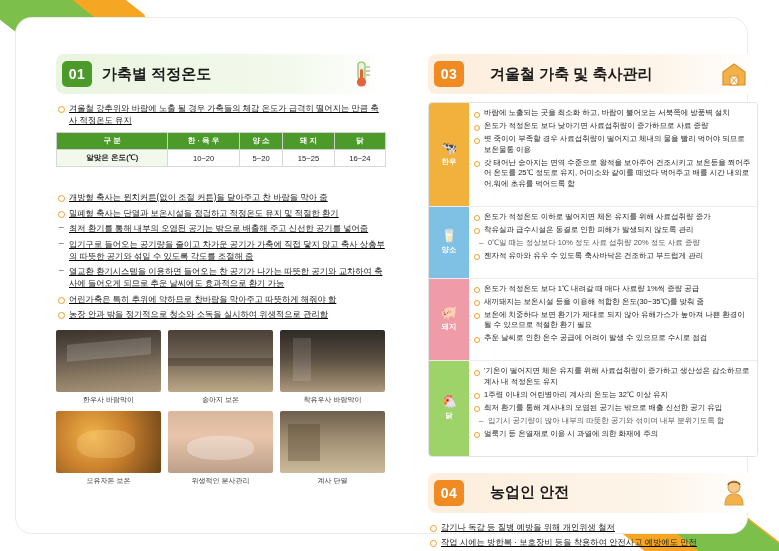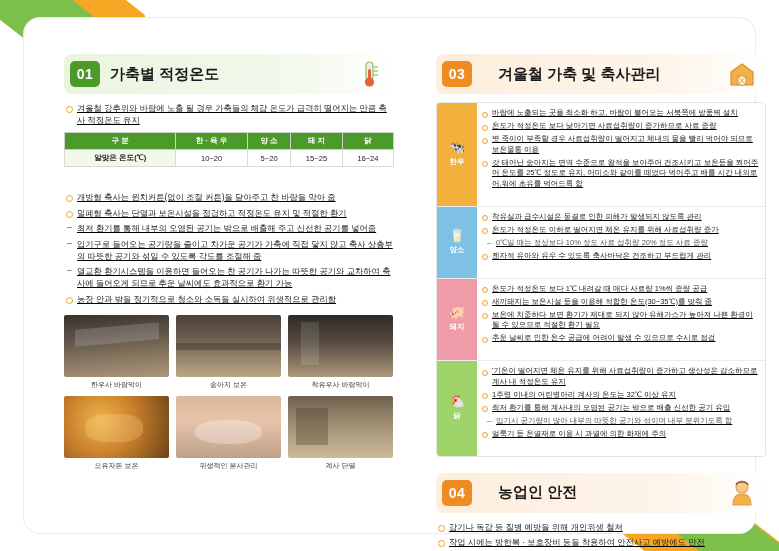--- a/index.html
+++ b/index.html
@@ -34,21 +34,21 @@
     width:230px; height:90px; background:#f5a623; transform:rotate(38deg);
     border-radius:4px;
   }
   .rib-br:after {
     content:""; position:absolute; right:-70px; bottom:-20px;
     width:230px; height:55px; background:#7cc04b; transform:rotate(38deg);
     border-radius:4px;
   }
   .card {
     position:absolute;
-    left:24px; top:18px;
+    left:16px; top:18px;
     width:731px; height:515px;
     background:#ffffff;
     border-radius:16px;
     box-shadow:0 0 0 1px #ececec;
   }
   .col-left { position:absolute; left:40px; top:36px; width:330px; }
   .col-right { position:absolute; left:412px; top:36px; width:330px; }
 
   
   .sec-head {
@@ -151,21 +151,21 @@
     width:40px; flex:0 0 40px;
     display:flex; flex-direction:column; align-items:center; justify-content:center;
     font-size:7.4px; color:#fff; font-weight:bold; text-align:center;
     padding:6px 2px;
   }
   .slabel .sic { font-size:13px; margin-bottom:3px; line-height:1; }
   .s-han { background:#f2b13c; }
   .s-sogi { background:#7ec1e4; }
   .s-dwaeji { background:#f09ba8; }
   .s-dak { background:#9ed36a; }
-  .sbody { flex:1; padding:5px 6px 14px 4px; background:#fff;text-decoration:underline; }
+  .sbody { flex:1; padding:5px 6px 14px 4px; background:#fff; }
   .sbody ul { list-style:none; margin:0; padding:0; }
   .sbody li {
     position:relative; padding-left:11px;
     font-size:7.5px; line-height:1.4; color:#222; margin-bottom:2.5px;
   }
   .sbody li:before {
     content:""; position:absolute; left:1px; top:3.5px;
     width:4px; height:4px; border-radius:50%;
     background:#fff; border:1.4px solid #f0a02a;
   }
@@ -226,20 +226,21 @@
 
       <div class="sec-gap"></div>
 
 
       <ul class="bl">
         <li>개방형 축사는 윈치커튼(없이 조절 커튼)을 닫아주고 찬 바람을 막아 줌</li>
         <li>밀폐형 축사는 단열과 보온시설을 점검하고 적정온도 유지 및 적절한 환기</li>
         <li class="dash">최저 환기를 통해 내부의 오염된 공기는 밖으로 배출해 주고 신선한 공기를 넣어줌</li>
         <li class="dash">입기구로 들어오는 공기량을 줄이고 차가운 공기가 가축에 직접 닿지 않고 축사 상층부의 따뜻한 공기와 섞일 수 있도록 각도를 조절해 줌</li>
         <li class="dash">열교환 환기시스템을 이용하면 들어오는 찬 공기가 나가는 따뜻한 공기와 교차하여 축사에 들어오게 되므로 추운 날씨에도 효과적으로 환기 가능</li>
+        <li>어린가축은 특히 추위에 약하므로 찬바람을 막아주고 따뜻하게 해줘야 함</li>
         <li>농장 안과 밖을 정기적으로 청소와 소독을 실시하여 위생적으로 관리함</li>
       </ul>
 
       <div class="photos">
         <div class="prow">
           <div class="pcell">
             <div class="pimg ph1"></div>
             <div class="pcap">한우사 바람막이</div>
           </div>
           <div class="pcell">
@@ -299,22 +300,22 @@
           </div>
         </div>
 
         <div class="srow">
           <div class="slabel s-sogi">
             <span class="sic">🥛</span>
             <span>양소</span>
           </div>
           <div class="sbody">
             <ul>
+              <li>온도가 적정온도 이하로 떨어지면 체온 유지를 위해 사료섭취량 증가</li>
               <li>착유실과 급수시설은 동결로 인한 피해가 발생되지 않도록 관리</li>
-              <li>온도가 적정온도 이하로 떨어지면 체온 유지를 위해 사료섭취량 증가</li>
               <li class="sub">0℃일 때는 정상보다 10% 정도 사료 섭취량 20% 정도 사료 증량</li>
               <li>젠자적 유아와 유우 수 있도록 축사바닥은 건조하고 부드럽게 관리</li>
             </ul>
           </div>
         </div>
 
         <div class="srow">
           <div class="slabel s-dwaeji">
             <span class="sic">🐖</span>
             <span>돼지</span>

